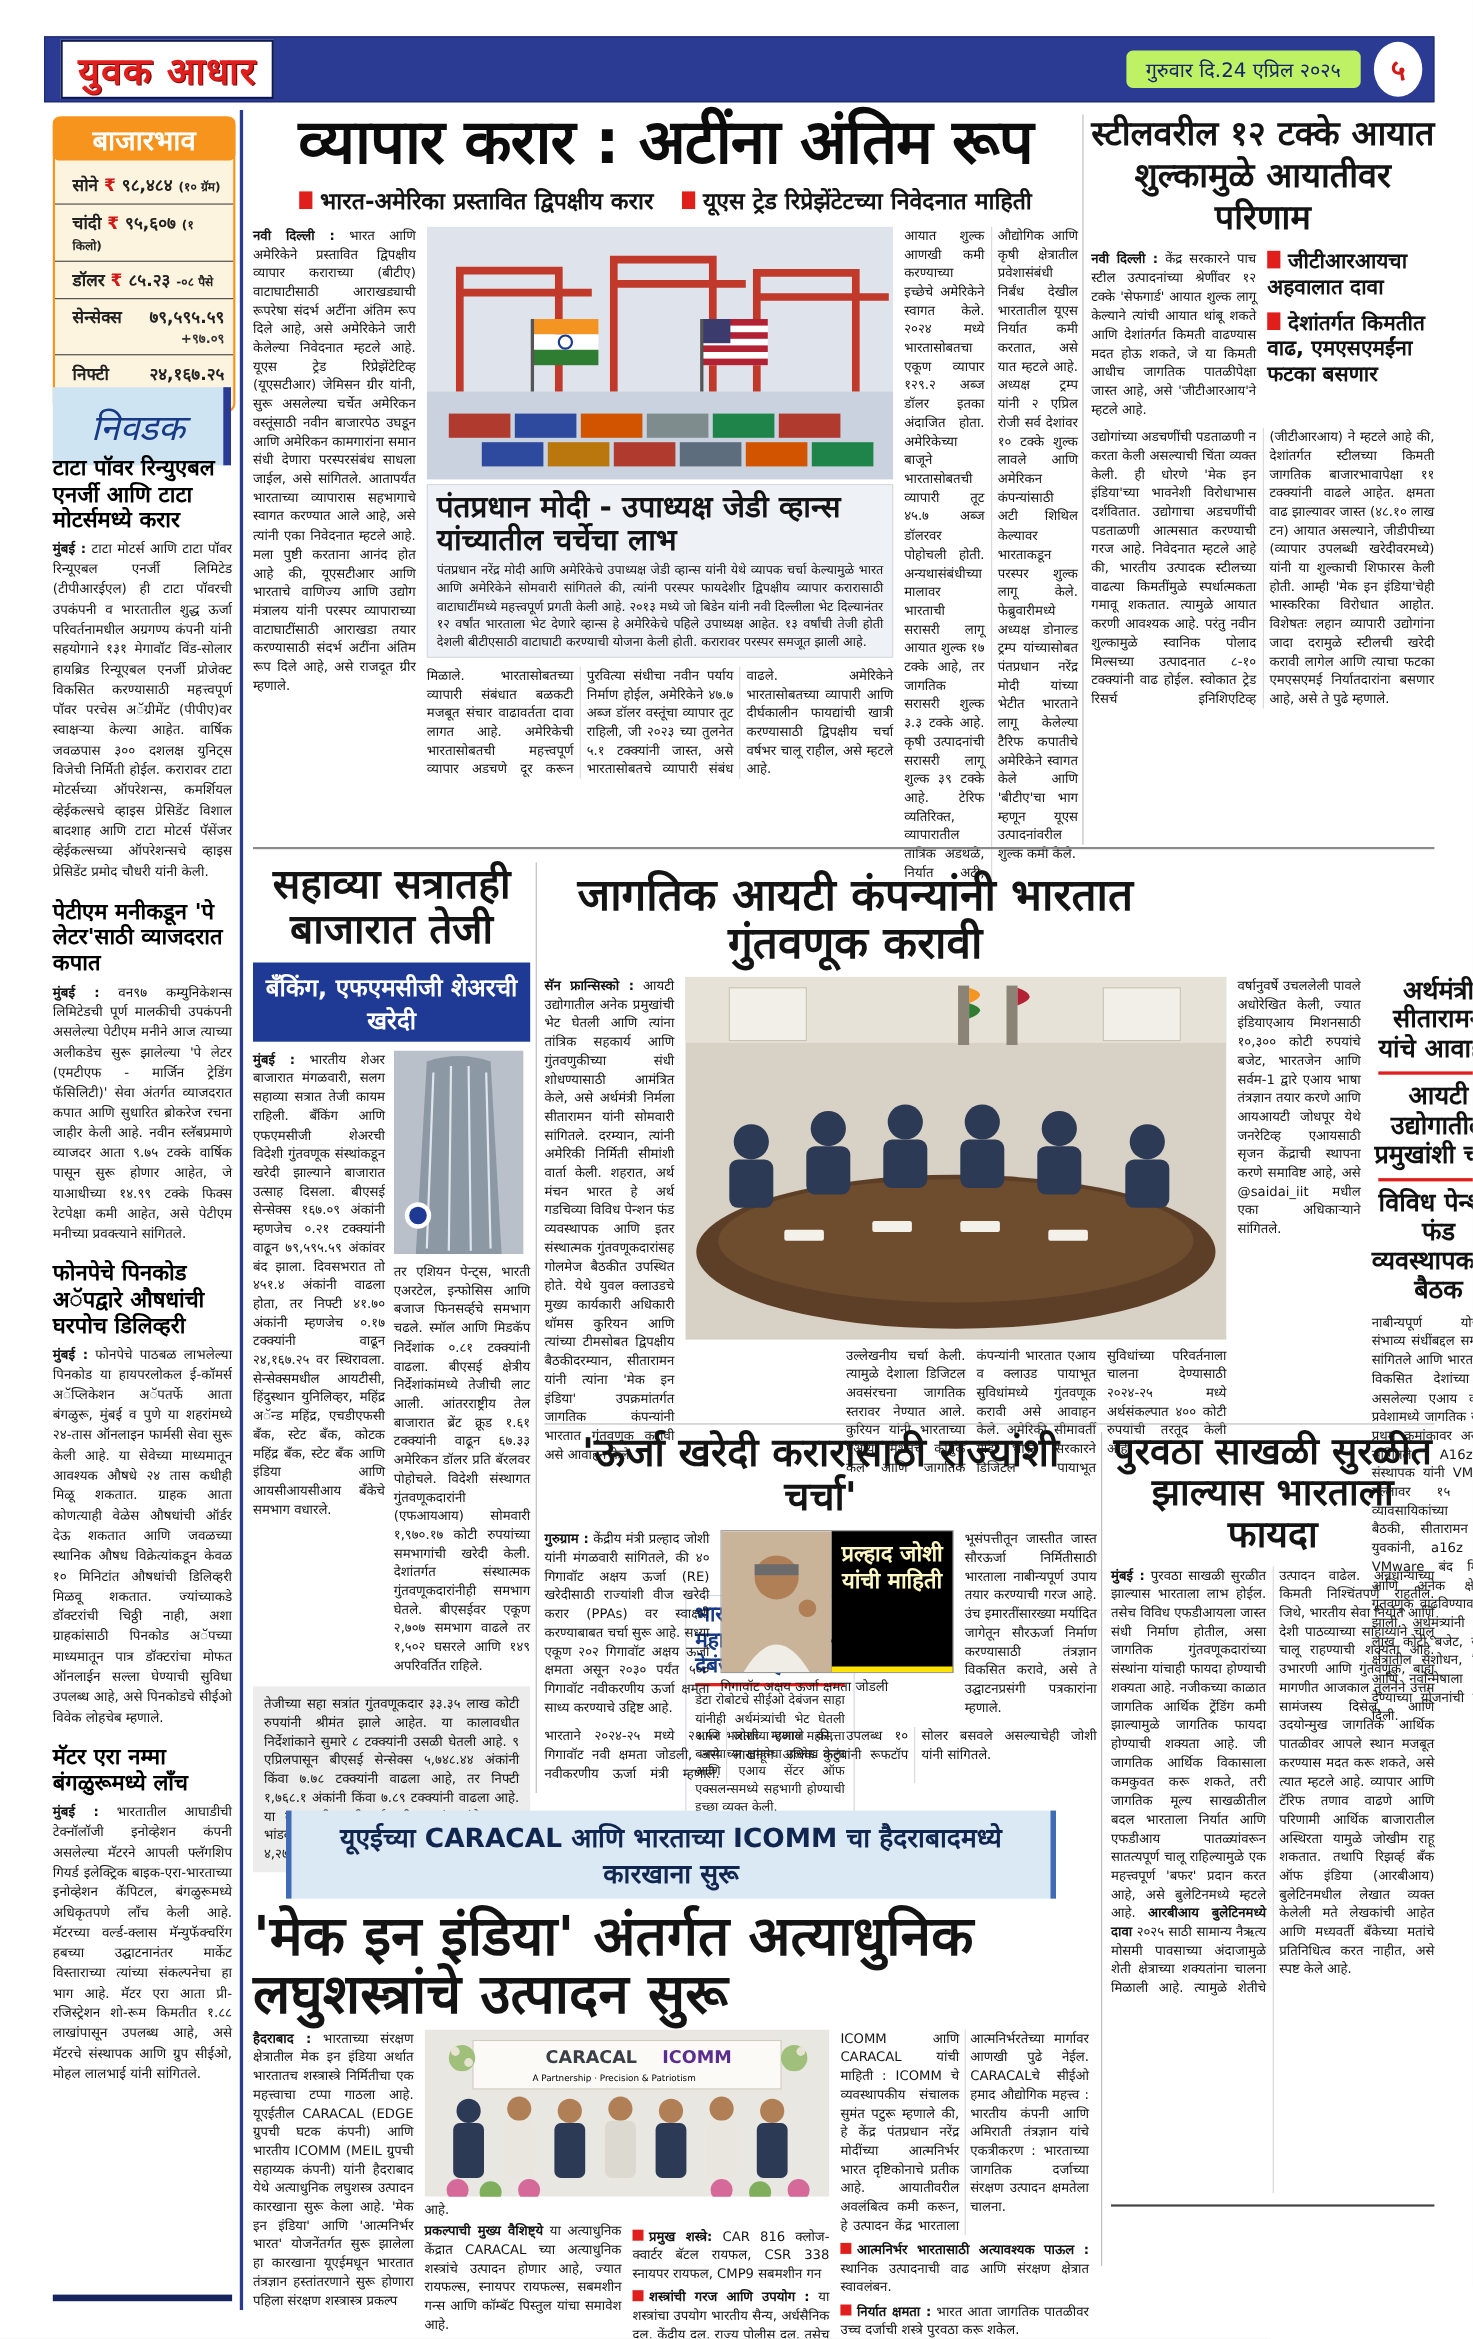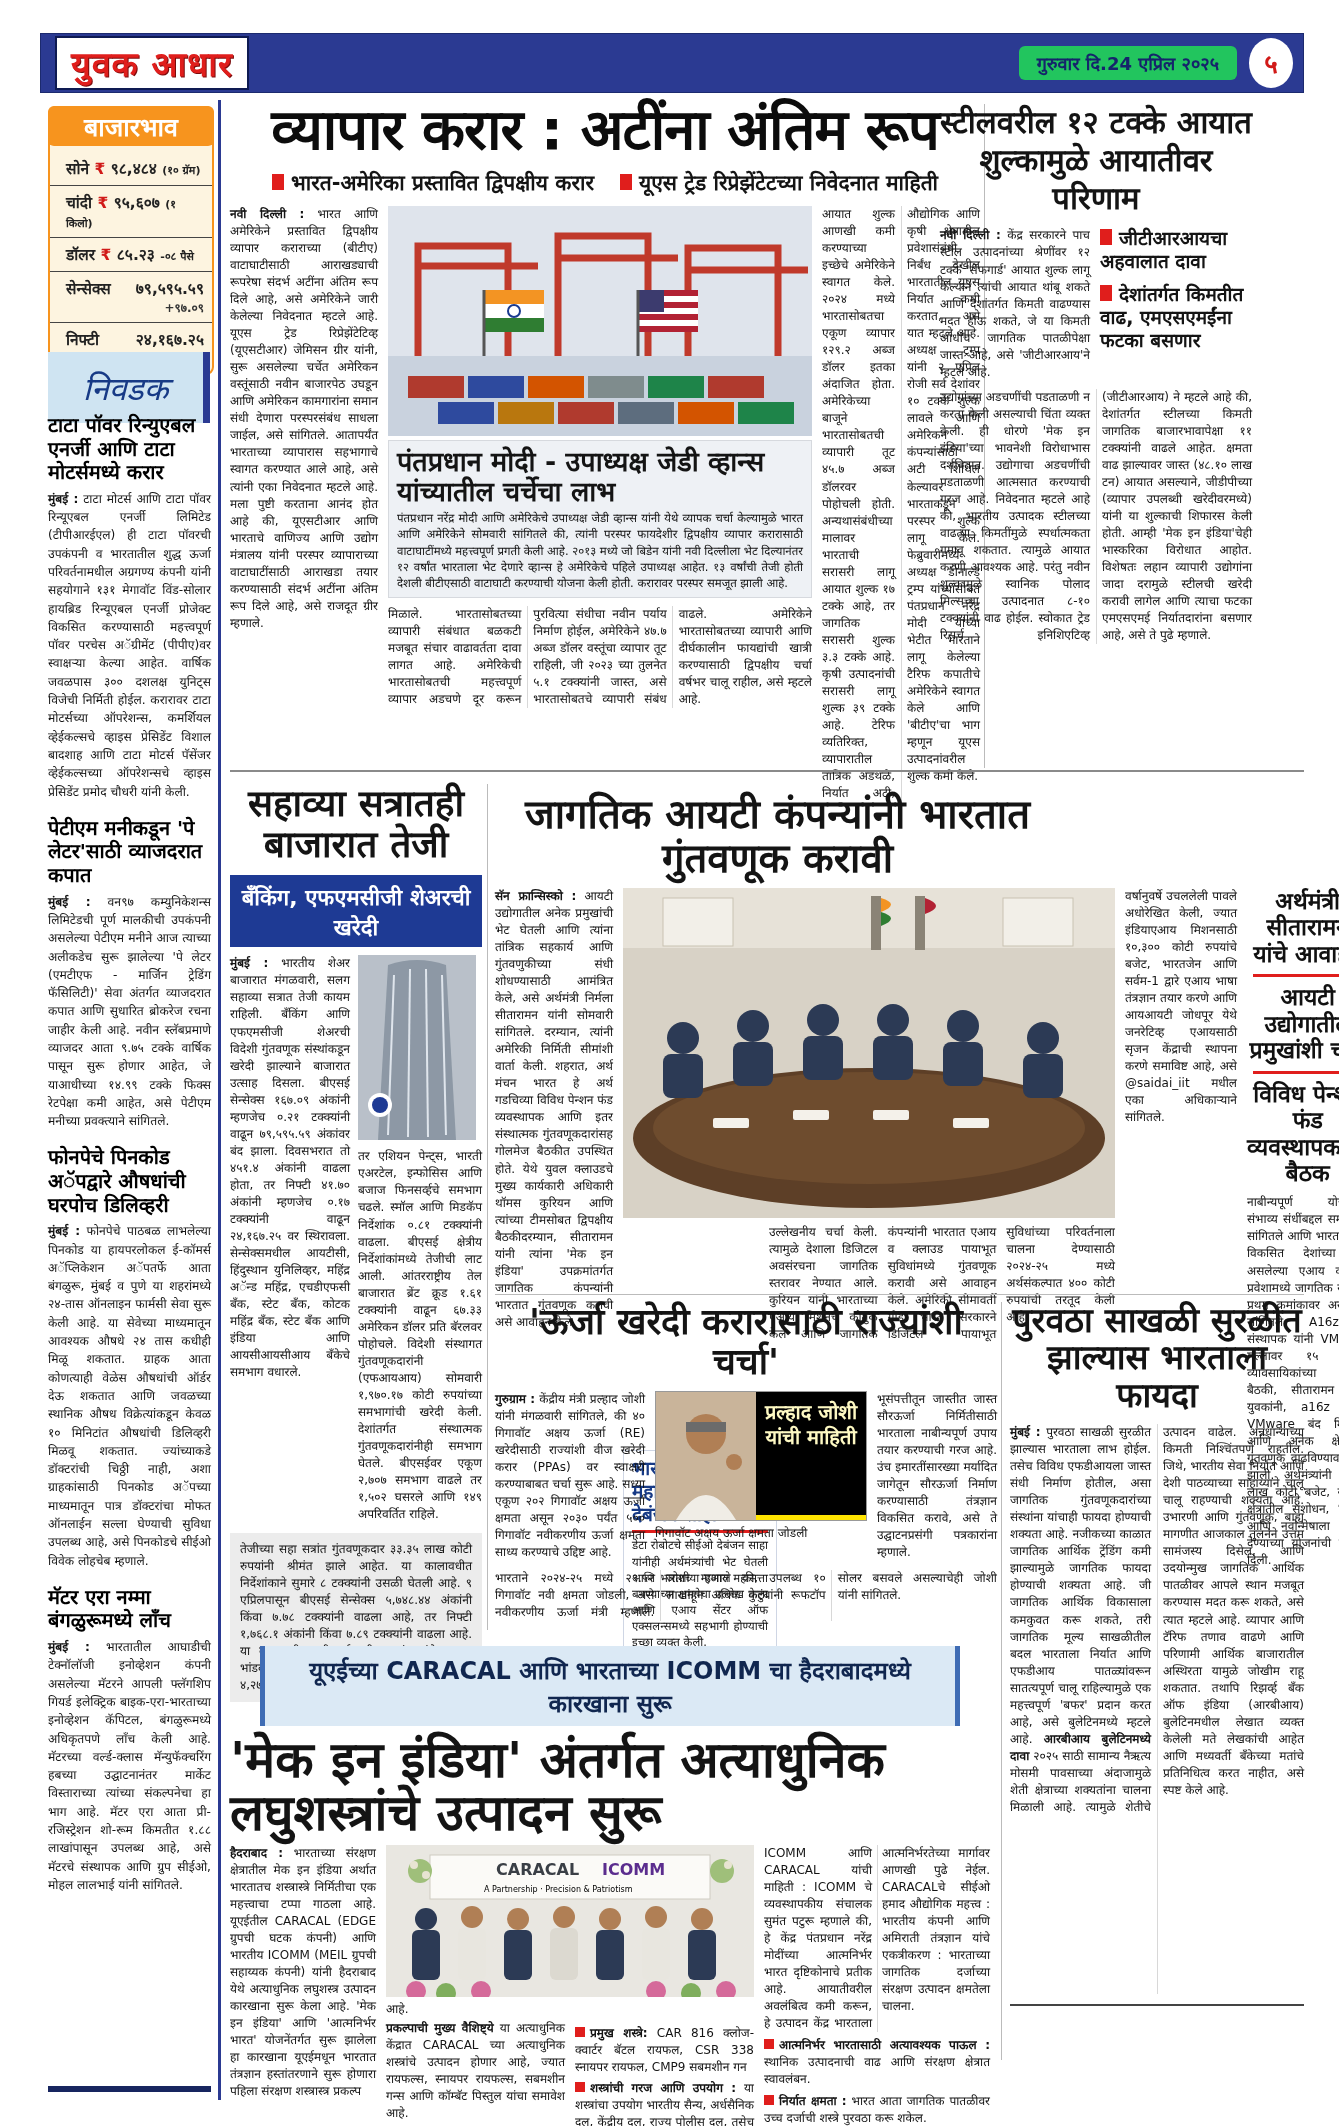--- a/index.html
+++ b/index.html
@@ -6,22 +6,22 @@
   .page{position:relative;width:1339px;height:2126px;background:#fff;margin:0 auto;
         font-family:"DejaVu Sans","Liberation Sans",sans-serif;color:#141414;overflow:hidden}
   .abs{position:absolute}
   .bodytxt{font-size:12px;line-height:1.42;text-align:justify}
   .small{font-size:11.5px;line-height:1.4;text-align:justify}
   b.city{font-weight:bold}
   
   .masthead{background:#2b3a92;border:1px solid #1c2a6e;display:flex;align-items:center}
   .logo-box{background:#fff;border:2px solid #0e1a52;margin-left:14px;padding:2px 14px;
             font-size:34px;font-weight:bold;color:#e01e1c;text-shadow:1px 1px 0 #7a0b0b;letter-spacing:1px}
-  .date-box{background:#22c55e;border-radius:6px;margin-left:auto;margin-right:12px;
-            padding:5px 18px;font-size:18px;font-weight:bold;color:#15246b}
+  .date-box{background:#bef264;border-radius:6px;margin-left:auto;margin-right:12px;
+            padding:5px 18px;font-size:18px;font-weight:normal;color:#15246b}
   .page-circle{width:44px;height:50px;background:#fff;border-radius:50%;margin-right:10px;
             display:flex;align-items:center;justify-content:center;font-size:26px;font-weight:bold;color:#d11a18}
   
   .market{border:2px solid #f7941e;border-radius:8px;background:#fdf4e0}
   .market-h{background:#f7941e;color:#fff;text-align:center;font-size:25px;font-weight:bold;
             border-radius:6px;margin:-2px -2px 6px -2px;padding:3px 0}
   .mrow{padding:5px 8px 6px 16px;border-bottom:1.5px solid #444;font-size:15.5px;font-weight:bold;color:#222}
   .mrow:last-child{border-bottom:none}
   .rupee{color:#d11a18;font-weight:bold}
   .munit{font-size:11px;font-weight:bold}
@@ -180,21 +180,21 @@
           <div class="small">पंतप्रधान नरेंद्र मोदी आणि अमेरिकेचे उपाध्यक्ष जेडी व्हान्स यांनी येथे व्यापक चर्चा केल्यामुळे भारत आणि अमेरिकेने सोमवारी सांगितले की, त्यांनी परस्पर फायदेशीर द्विपक्षीय व्यापार करारासाठी वाटाघाटींमध्ये महत्त्वपूर्ण प्रगती केली आहे. २०१३ मध्ये जो बिडेन यांनी नवी दिल्लीला भेट दिल्यानंतर १२ वर्षांत भारताला भेट देणारे व्हान्स हे अमेरिकेचे पहिले उपाध्यक्ष आहेत. १३ वर्षांची तेजी होती देशली बीटीएसाठी वाटाघाटी करण्याची योजना केली होती. करारावर परस्पर समजूत झाली आहे.</div>
         </div>
         <div class="bodytxt cols3" style="margin-top:8px">मिळाले. भारतासोबतच्या व्यापारी संबंधात बळकटी मजबूत संचार वाढावर्तता दावा लागत आहे. अमेरिकेची भारतासोबतची महत्त्वपूर्ण व्यापार अडचणे दूर करून पुरवित्या संधीचा नवीन पर्याय निर्माण होईल, अमेरिकेने ४७.७ अब्ज डॉलर वस्तूंचा व्यापार तूट राहिली, जी २०२३ च्या तुलनेत ५.१ टक्क्यांनी जास्त, असे भारतासोबतचे व्यापारी संबंध वाढले. अमेरिकेने भारतासोबतच्या व्यापारी आणि दीर्घकालीन फायद्यांची खात्री करण्यासाठी द्विपक्षीय चर्चा वर्षभर चालू राहील, असे म्हटले आहे.</div>
       </div>
       <div class="bodytxt cols2" style="flex:1">आयात शुल्क आणखी कमी करण्याच्या इच्छेचे अमेरिकेने स्वागत केले. २०२४ मध्ये भारतासोबतचा एकूण व्यापार १२९.२ अब्ज डॉलर इतका अंदाजित होता. अमेरिकेच्या बाजूने भारतासोबतची व्यापारी तूट ४५.७ अब्ज डॉलरवर पोहोचली होती. अन्यथासंबंधीच्या मालावर भारताची सरासरी लागू आयात शुल्क १७ टक्के आहे, तर जागतिक सरासरी शुल्क ३.३ टक्के आहे. कृषी उत्पादनांची सरासरी लागू शुल्क ३९ टक्के आहे. टेरिफ व्यतिरिक्त, व्यापारातील तांत्रिक अडथळे, निर्यात अटी, औद्योगिक आणि कृषी क्षेत्रातील प्रवेशासंबंधी निर्बंध देखील भारतातील यूएस निर्यात कमी करतात, असे यात म्हटले आहे. अध्यक्ष ट्रम्प यांनी २ एप्रिल रोजी सर्व देशांवर १० टक्के शुल्क लावले आणि अमेरिकन कंपन्यांसाठी अटी शिथिल केल्यावर भारताकडून परस्पर शुल्क लागू केले. फेब्रुवारीमध्ये अध्यक्ष डोनाल्ड ट्रम्प यांच्यासोबत पंतप्रधान नरेंद्र मोदी यांच्या भेटीत भारताने लागू केलेल्या टैरिफ कपातीचे अमेरिकेने स्वागत केले आणि 'बीटीए'चा भाग म्हणून यूएस उत्पादनांवरील शुल्क कमी केले.</div>
     </div>
   </div>
 
   <div class="abs thinline" style="left:984px;top:104px;width:1px;height:664px"></div>
 
-  <div class="abs" style="left:940px;top:104px;width:312px">
+  <div class="abs" style="left:992px;top:104px;width:312px">
     <h2 class="h-steel">स्टीलवरील १२ टक्के आयात शुल्कामुळे आयातीवर परिणाम</h2>
     <div style="display:flex;gap:10px;margin-top:10px">
       <div class="bodytxt" style="width:150px">
         <b class="city">नवी दिल्ली :</b> <span>केंद्र सरकारने पाच स्टील उत्पादनांच्या श्रेणींवर १२ टक्के 'सेफगार्ड' आयात शुल्क लागू केल्याने त्यांची आयात थांबू शकते आणि देशांतर्गत किमती वाढण्यास मदत होऊ शकते, जे या किमती आधीच जागतिक पातळीपेक्षा जास्त आहे, असे 'जीटीआरआय'ने म्हटले आहे.</span>
       </div>
       <div style="flex:1">
         <div style="font-size:19px;font-weight:bold;line-height:1.2;margin-bottom:10px">
           <span class="redsq"></span><span>जीटीआरआयचा अहवालात दावा</span>
         </div>
         <div style="font-size:19px;font-weight:bold;line-height:1.2">

